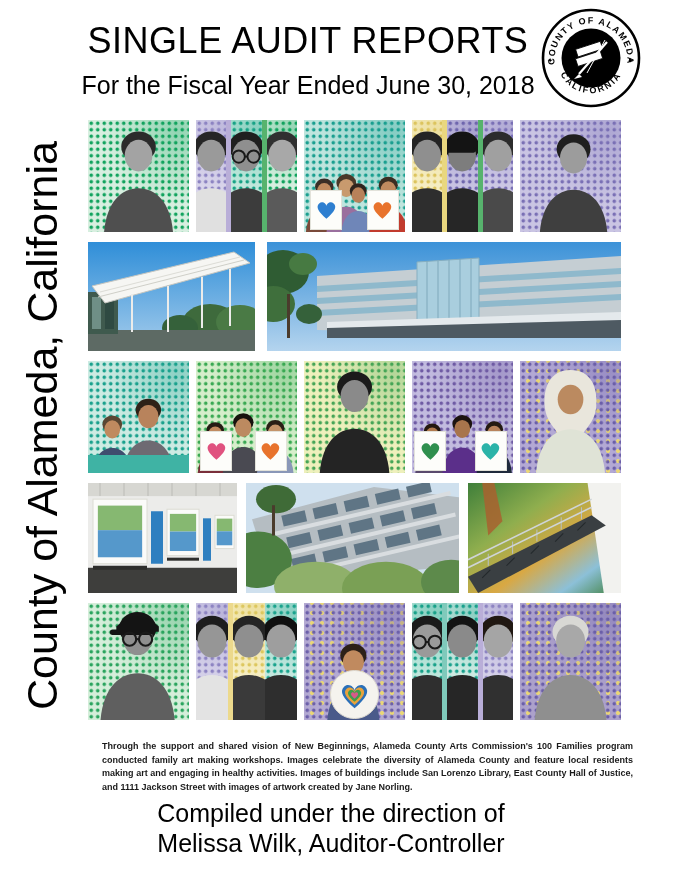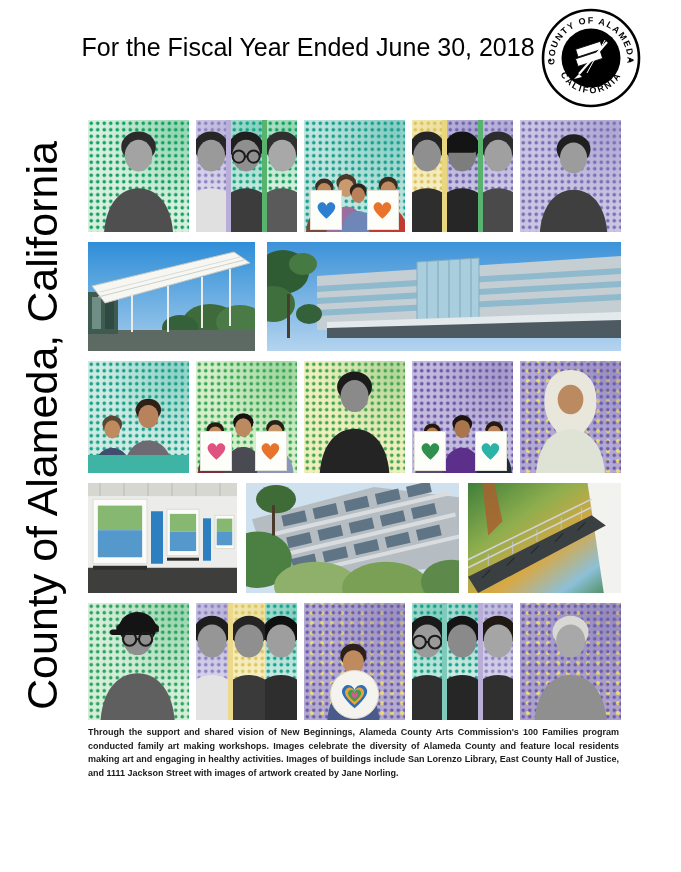--- a/index.html
+++ b/index.html
@@ -20,31 +20,32 @@
   .slice{flex:1 1 0;position:relative;overflow:hidden;}
   .stripe{flex:0 0 5px;height:100%;}
   .bsvg{position:absolute;inset:0;width:100%;height:100%;display:block;}
   .heartcard{position:absolute;bottom:2%;width:30%;height:34%;background:#fdfdfa;
              border:1px solid #e2e2da;display:flex;align-items:center;justify-content:center;}
   .heartcard svg{width:82%;display:block;}
   .tabletop{position:absolute;left:0;right:0;bottom:0;height:16%;}
   .plate{position:absolute;bottom:1%;width:46%;aspect-ratio:1/1;border-radius:50%;background:#f5f3ee;
          border:1px solid #ddd9d0;display:flex;align-items:center;justify-content:center;}
   .plate svg{width:80%;display:block;}
-  .caption{position:absolute;left:88px;top:726px;width:531px;margin:0;
+  .caption{position:absolute;left:88px;top:726px;width:531px;margin:14px;
            font-size:9px;font-weight:bold;line-height:13.5px;text-align:justify;color:#1a1a1a;}
   .footer{position:absolute;left:41px;right:60px;top:798px;text-align:center;
           font-size:25px;line-height:30px;}
 </style>
 </head>
 <body>
 
 <div class="page">
 
   <div class="title-wrap">
+    <h1>SINGLE AUDIT REPORTS</h1>
     <div class="subtitle">For the Fiscal Year Ended June 30, 2018</div>
   </div>
 
   <svg class="seal" viewBox="0 0 100 100">
     <circle cx="50" cy="50" r="48" fill="#ffffff" stroke="#000000" stroke-width="2.6"></circle>
     <circle cx="50" cy="50" r="29.5" fill="#000000"></circle>
     <defs>
       <path id="arcT" d="M 14,58 A 36.5,36.5 0 1 1 86,58" fill="none"></path>
       <path id="arcB" d="M 16.5,57 A 34,34 0 0 0 83.5,57" fill="none"></path>
     </defs>
@@ -569,14 +570,18 @@
           <ellipse cx="50" cy="33" rx="14" ry="16" fill="#a8a8a8"></ellipse>
               <path d="M15 112 C17 80 33 66 50 66 C67 66 83 80 85 112 Z" fill="#8f8f8f"></path>
             </g>
           </svg>
         </div>
       </div>
     </div>
 
   <p class="caption">Through the support and shared vision of New Beginnings, Alameda County Arts Commission's 100 Families program conducted family art making workshops. Images celebrate the diversity of Alameda County and feature local residents making art and engaging in healthy activities. Images of buildings include San Lorenzo Library, East County Hall of Justice, and 1111 Jackson Street with images of artwork created by Jane Norling.</p>
 
+  <div class="footer">
+    <div>Compiled under the direction of</div>
+    <div>Melissa Wilk, Auditor-Controller</div>
+  </div>
 
 </div>
 
 </body></html>

